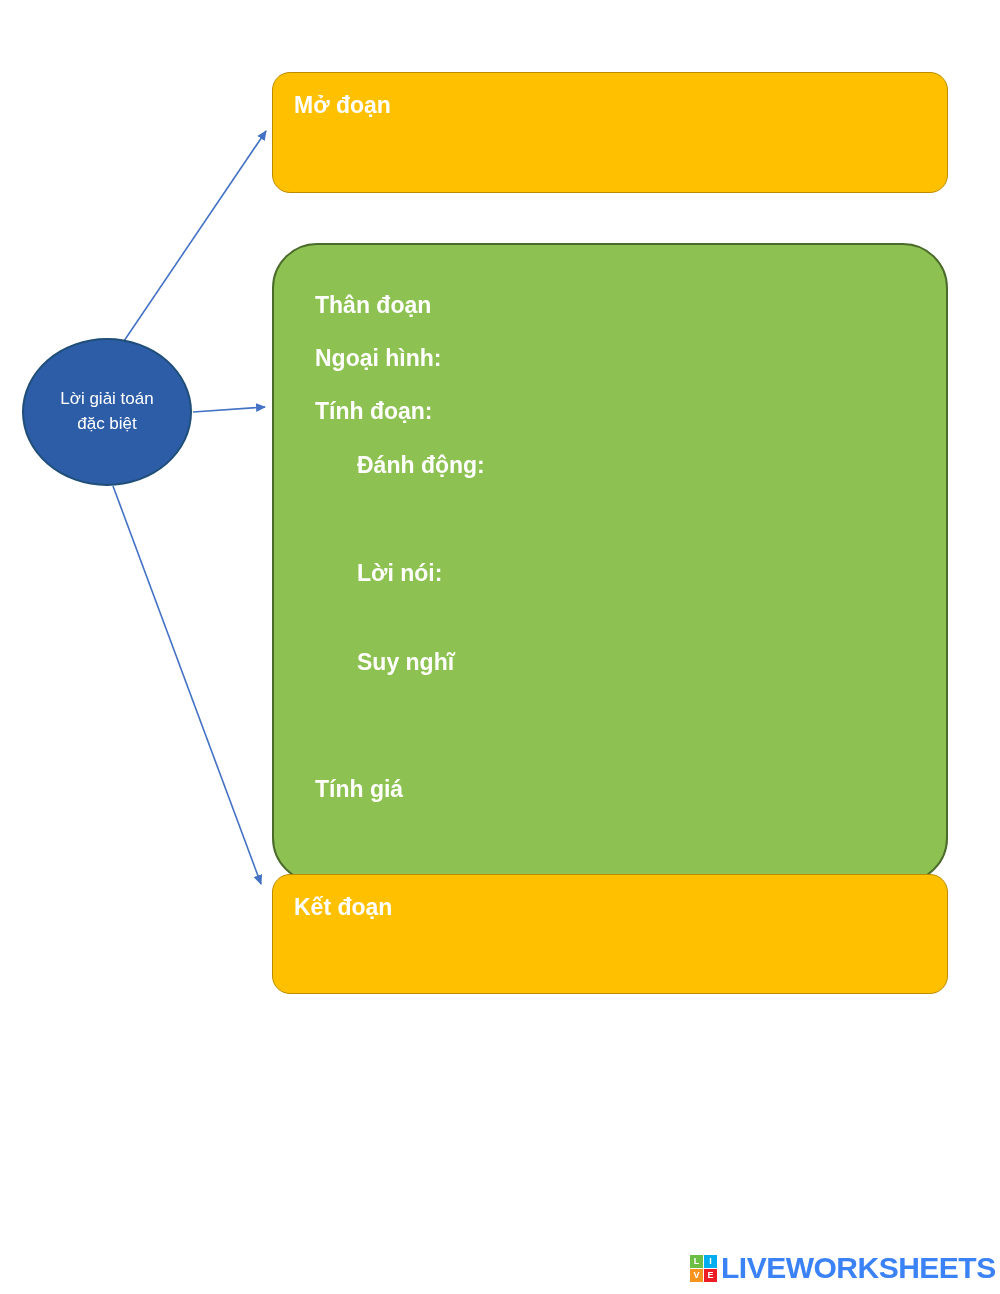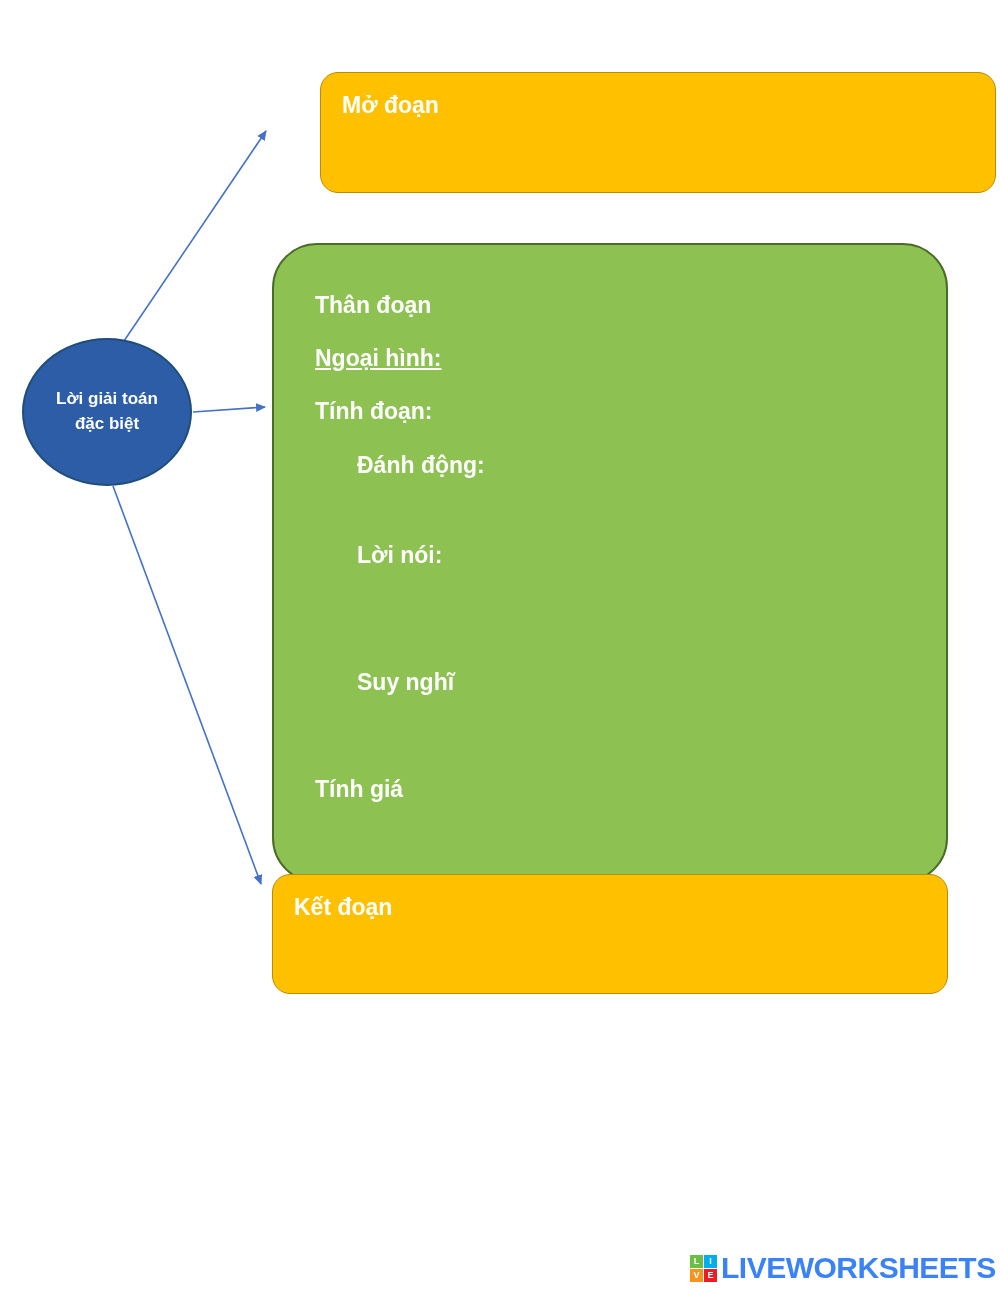--- a/index.html
+++ b/index.html
@@ -23,37 +23,36 @@
   .ellipse {
     position: absolute;
     left: 22px; top: 338px;
     width: 170px; height: 148px;
     background: #2e5da8;
     border: 2px solid #1f4e79;
     border-radius: 50%;
     display: flex; align-items: center; justify-content: center;
     text-align: center;
     color: #ffffff;
-    font-weight: bold;
+    font-weight: normal;
     font-size: 17px;
     line-height: 1.45;
     padding: 0 22px;
   }
   .box {
     position: absolute;
     color: #ffffff;
     font-weight: bold;
   }
   .box-top {
     left: 272px; top: 72px;
     width: 676px; height: 121px;
     background: #FFC000;
     border: 1px solid #bc8c00;
     border-radius: 18px;
-    margin-left: 48px;
   }
   .box-bottom {
     left: 272px; top: 874px;
     width: 676px; height: 120px;
     background: #FFC000;
     border: 1px solid #bc8c00;
     border-radius: 18px;
   }
   .box-label {
     position: absolute;
@@ -120,25 +119,25 @@
   <div class="ellipse">
     <span>Lời giải toán đặc biệt</span>
   </div>
 
   <div class="box box-top">
     <div class="box-label">Mở đoạn</div>
   </div>
 
   <div class="box box-green">
     <div class="g-item" style="left:41px; top:47px;">Thân đoạn</div>
-    <div class="g-item" style="left:41px; top:100px;text-decoration:underline;">Ngoại hình:</div>
+    <div class="g-item" style="left:41px; top:100px;">Ngoại hình:</div>
     <div class="g-item" style="left:41px; top:153px;">Tính đoạn:</div>
     <div class="g-item" style="left:83px; top:207px;">Đánh động:</div>
-    <div class="g-item" style="left:83px; top:297px;">Lời nói:</div>
-    <div class="g-item" style="left:83px; top:424px;text-align:center;">Suy nghĩ</div>
+    <div class="g-item" style="left:83px; top:315px;">Lời nói:</div>
+    <div class="g-item" style="left:83px; top:404px;text-align:center;">Suy nghĩ</div>
     <div class="g-item" style="left:41px; top:531px;">Tính giá</div>
   </div>
 
   <div class="box box-bottom">
     <div class="box-label">Kết đoạn</div>
   </div>
 
   <div class="logo">
     <div class="logo-grid">
       <span class="logo-cell" style="background: rgb(109, 190, 69);">L</span>

